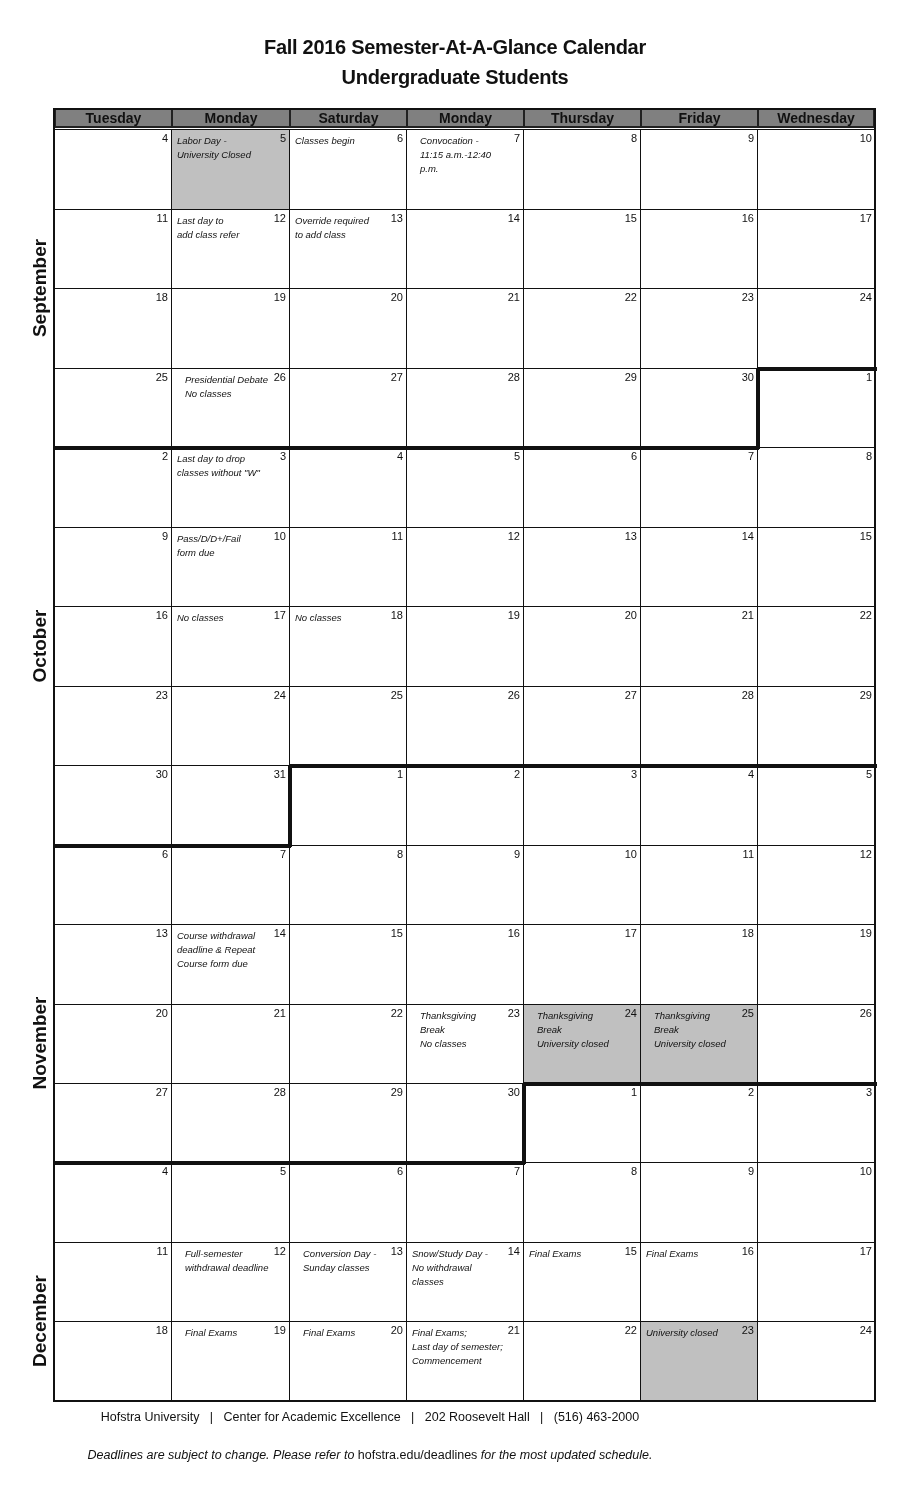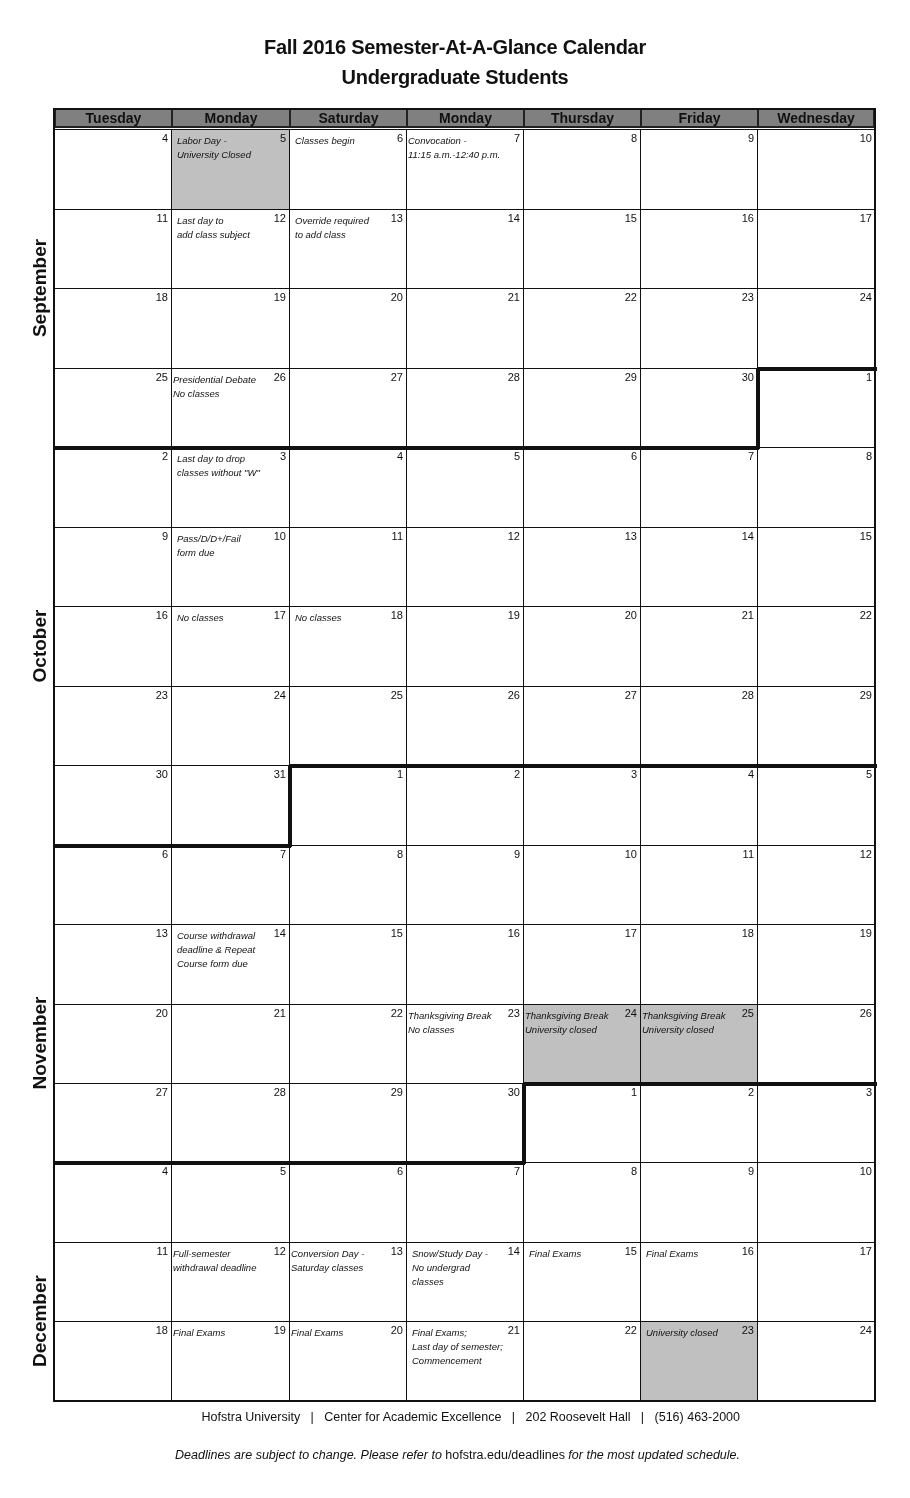--- a/index.html
+++ b/index.html
@@ -6,24 +6,24 @@
   body { width:910px; height:1498px; position:relative; font-family:"Liberation Sans", sans-serif; color:#111; overflow:hidden; }
   .title { position:absolute; left:0; width:910px; text-align:center; font-weight:bold; font-size:20px; font-family:"Liberation Sans Narrow","Liberation Sans", sans-serif; letter-spacing:-0.3px; }
   #t1 { top:36px; }
   #t2 { top:66px; }
   #grid { position:absolute; left:54px; top:108px; width:821px; }
   .hdr { position:absolute; top:0; height:20px; background:#808080; border:2px solid #222; box-sizing:border-box; text-align:center; font-weight:bold; font-size:14px; line-height:17px; color:#111; }
   .cell { position:absolute; box-sizing:border-box; border:1px solid #111; background:#fff; }
   .cell.shade { background:#c0c0c0; }
   .num { position:absolute; right:3px; top:2px; font-size:11px; }
   .ev { position:absolute; left:5px; top:4px; font-size:9.5px; font-style:italic; line-height:14px; white-space:pre-line; padding-right:20px; }
-  .ev.tight { left:1px; }
+  .ev.tight { left:13px; }
   .tline { position:absolute; background:#111; }
   .month { position:absolute; font-weight:bold; font-size:19px; transform:rotate(-90deg); transform-origin:center center; white-space:nowrap; text-align:center; }
-  .footer { position:absolute; left:0; width:740px; text-align:right; font-size:12.5px; }
+  .footer { position:absolute; left:0; width:740px; text-align:center; font-size:12.5px; }
   #f1 { top:1410px; }
   #f2 { top:1448px; }
   #f2 i { font-style:italic; }
 </style>
 </head>
 <body>
 
 <div id="t1" class="title">Fall 2016 Semester-At-A-Glance Calendar</div>
 <div id="t2" class="title">Undergraduate Students</div>
 
@@ -60,21 +60,21 @@
     </div>
     <div class="cell" style="left: 703px; top: 21px; width: 119px; height: 81px;">
       <span class="num">10</span>
     </div>
     <div class="cell" style="left: 0px; top: 101px; width: 118px; height: 80px;">
       <span class="num">11</span>
     </div>
     <div class="cell" style="left: 117px; top: 101px; width: 119px; height: 80px;">
       <span class="num">12</span>
       <div class="ev">Last day to
-add class subject</div>
+add class refer</div>
     </div>
     <div class="cell" style="left: 235px; top: 101px; width: 118px; height: 80px;">
       <span class="num">13</span>
       <div class="ev">Override required
 to add class</div>
     </div>
     <div class="cell" style="left: 352px; top: 101px; width: 118px; height: 80px;">
       <span class="num">14</span>
     </div>
     <div class="cell" style="left: 469px; top: 101px; width: 118px; height: 80px;">
@@ -359,26 +359,26 @@
       <span class="num">11</span>
     </div>
     <div class="cell" style="left: 117px; top: 1134px; width: 119px; height: 80px;">
       <span class="num">12</span>
       <div class="ev tight">Full-semester
 withdrawal deadline</div>
     </div>
     <div class="cell" style="left: 235px; top: 1134px; width: 118px; height: 80px;">
       <span class="num">13</span>
       <div class="ev tight">Conversion Day -
-Saturday classes</div>
+Sunday classes</div>
     </div>
     <div class="cell" style="left: 352px; top: 1134px; width: 118px; height: 80px;">
       <span class="num">14</span>
       <div class="ev">Snow/Study Day -
-No undergrad classes</div>
+No withdrawal classes</div>
     </div>
     <div class="cell" style="left: 469px; top: 1134px; width: 118px; height: 80px;">
       <span class="num">15</span>
       <div class="ev">Final Exams</div>
     </div>
     <div class="cell" style="left: 586px; top: 1134px; width: 118px; height: 80px;">
       <span class="num">16</span>
       <div class="ev">Final Exams</div>
     </div>
     <div class="cell" style="left: 703px; top: 1134px; width: 119px; height: 80px;">

